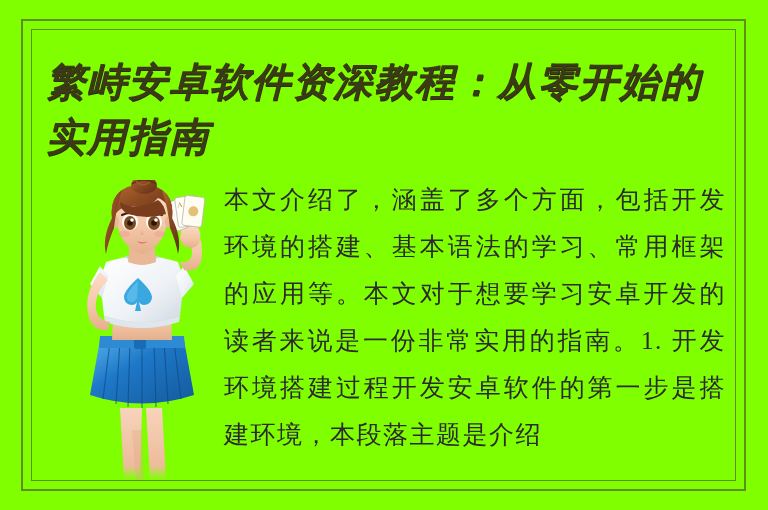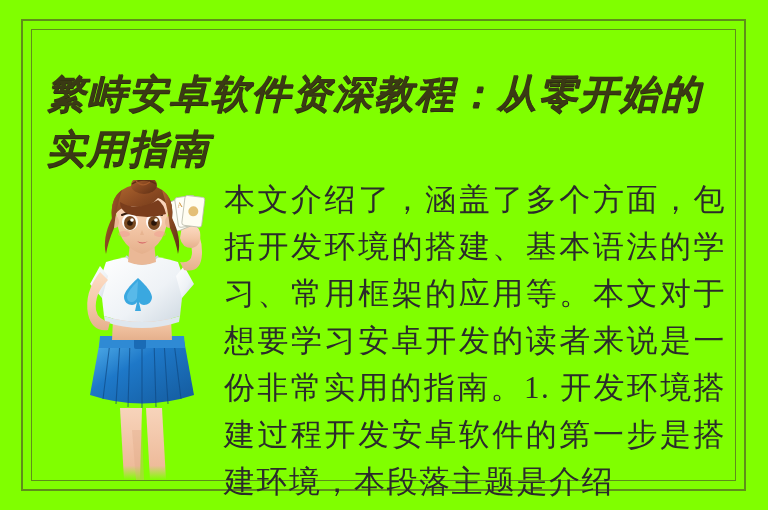--- a/index.html
+++ b/index.html
@@ -39,30 +39,29 @@
     font-family:"Liberation Serif", serif;
     font-size:39px;
     line-height:55px;
     letter-spacing:2px;
     font-weight:700;
     font-style:italic;
     color:#3a3a14;
     text-shadow:0.5px 0.5px 0 #2d2d10;
     white-space:normal;
     word-break:break-all;
-    margin-top:12px;
   }
 
   
   .body-text{
     position:absolute;
     left:224px; top:176px;
     width:502px;
     font-family:"Liberation Serif", serif;
-    font-size:31px;
+    font-size:25px;
     line-height:47px;
     letter-spacing:1.5px;
     color:#2b2b2b;
     text-align:justify;
     word-break:break-all;
   }
 
   
   .character{
     position:absolute;

